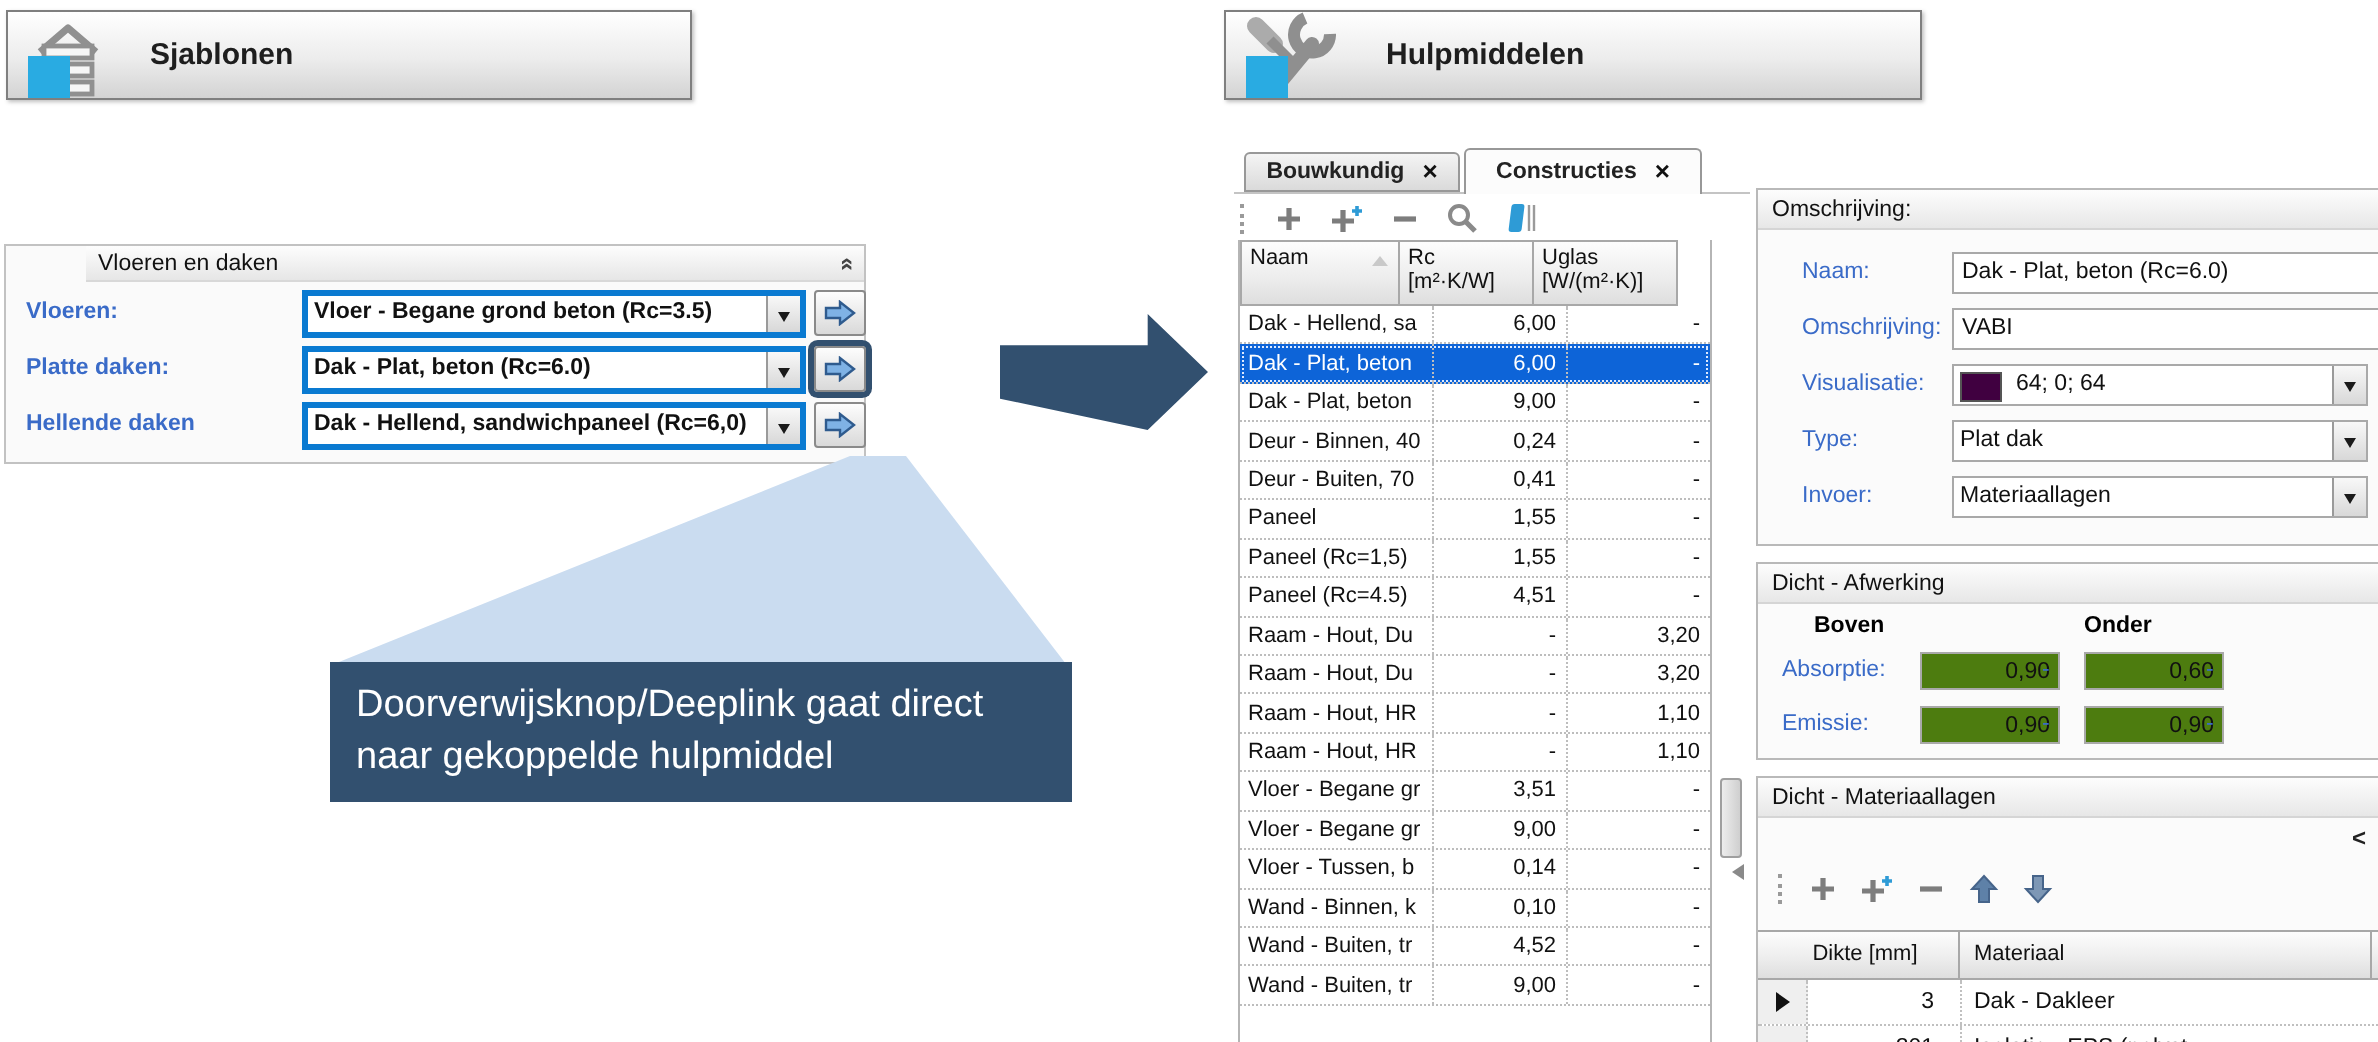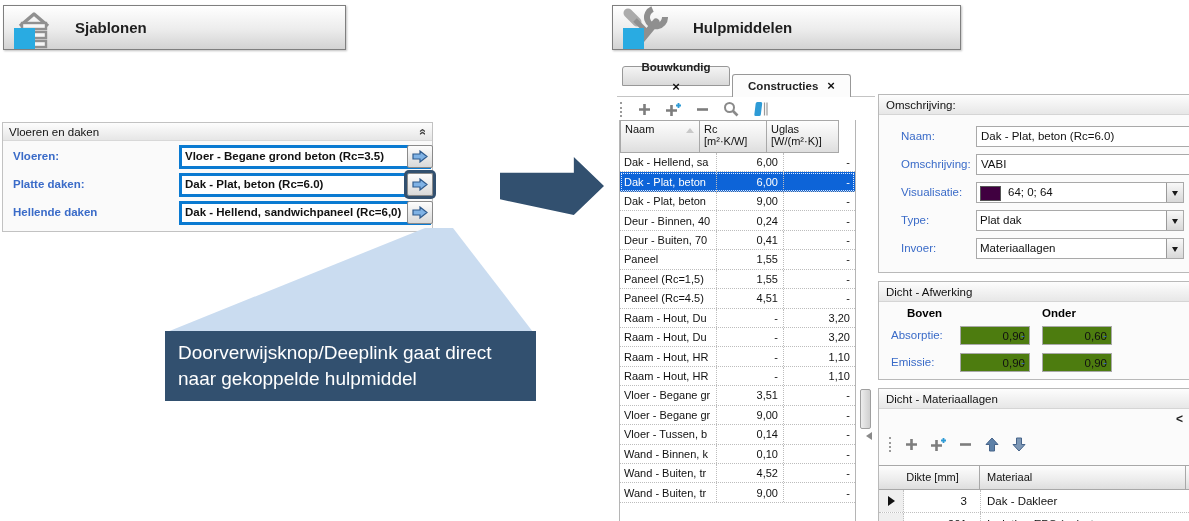--- a/index.html
+++ b/index.html
@@ -13,50 +13,50 @@
   #btn-sjablonen{left:3px;top:5px;width:343px;height:45px;}
   #btn-hulpmiddelen{left:612px;top:5px;width:349px;height:45px;gap:23px;}
   .hdr-title{font-size:15px;font-weight:bold;color:#1e1e1e;}
   .icon-wrap{position:relative;width:50px;height:43px;}
   .cyan-sq{position:absolute;left:3px;bottom:0;width:21px;height:21px;background:var(--accent-cyan);}
 
   
   #vloeren-panel{position:absolute;left:2px;top:122px;width:431px;height:110px;background:#FAFAFA;
                  border:1px solid #c2c2c2;box-sizing:border-box;}
   .panel-hdr{height:17px;display:flex;align-items:center;justify-content:space-between;padding:0 6px;
-             background:linear-gradient(#fdfdfd,#e6e6e6);border-bottom:1px solid #d8d8d8;font-size:11.5px;}
+             background:linear-gradient(#fdfdfd,#e6e6e6);border-bottom:1px solid #d8d8d8;font-size:11.5px;margin-left:40px;}
   .chev{display:inline-block;transform:rotate(-90deg);color:#444;font-size:12px;font-weight:bold;line-height:10px;cursor:pointer;}
   .chev::before{content:"»";}
   .frow{position:absolute;left:0;width:100%;height:24px;font-weight:bold;}
   .frow1{top:22px}.frow2{top:50px}.frow3{top:78px}
   .flabel{position:absolute;left:10px;top:5px;font-size:11.5px;color:var(--label-blue);}
   .combo-anno{position:absolute;left:148px;top:0;width:252px;height:24px;box-sizing:border-box;
-              border:3px solid var(--annotation-blue);background:#fff;display:flex;cursor:pointer;margin-left:28px;}
+              border:3px solid var(--annotation-blue);background:#fff;display:flex;cursor:pointer;}
   .combo-text{flex:1;font-size:11.5px;padding:2px 0 0 3px;white-space:nowrap;overflow:hidden;}
   .ddbtn{width:16px;border-left:1px solid #9a9a9a;background:linear-gradient(#f8f8f8,#d8d8d8);
          display:flex;align-items:center;justify-content:center;cursor:pointer;}
   .ddbtn::after{content:"";border:3.5px solid transparent;border-top:5px solid #1a1a1a;margin-top:5px;}
   .golink{position:absolute;left:404px;top:0;width:26px;height:23px;box-sizing:border-box;
           background:linear-gradient(#fdfdfd,#d9d9d9);border:1px solid #8a8a8a;border-radius:2px;
           display:flex;align-items:center;justify-content:center;cursor:pointer;}
   .golink.hl{box-shadow:0 0 0 3px var(--navy);}
 
   
   #funnel{position:absolute;left:165px;top:226px;width:370px;height:106px;background:var(--funnel-blue);
           clip-path:polygon(260px 2px,288px 2px,368px 106px,2px 106px);}
   #callout{position:absolute;left:165px;top:331px;width:371px;height:70px;background:var(--navy);
            color:#fff;font-size:19px;line-height:26px;padding:9px 6px 0 13px;box-sizing:border-box;}
   #bigarrow{position:absolute;left:500px;top:157px;width:104px;height:58px;background:var(--navy);
             clip-path:polygon(0 27%,71% 27%,71% 0,100% 50%,71% 100%,0 73%);}
 
   
   .tab{position:absolute;display:flex;align-items:center;justify-content:center;gap:9px;
        font-size:11.5px;font-weight:bold;color:#222;border-radius:3px 3px 0 0;cursor:pointer;box-sizing:border-box;}
-  #tab-bouwkundig{left:622px;top:66px;width:108px;height:20px;
-       background:linear-gradient(#f4f4f4,#dadada);border:1px solid #989898;flex-direction:column;}
+  #tab-bouwkundig{left:622px;top:76px;width:108px;height:20px;
+       background:linear-gradient(#f4f4f4,#dadada);border:1px solid #989898;}
   #tab-constructies{left:732px;top:74px;width:119px;height:23px;background:#fcfcfc;
        border:1px solid #989898;border-bottom:none;z-index:2;}
   .close-x{font-weight:bold;font-size:13px;color:#111;cursor:pointer;line-height:10px;}
   .close-x::before{content:"×";}
   .tabline{position:absolute;left:617px;top:96px;width:258px;height:1px;background:#c4c4c4;}
   .tbar{position:absolute;display:flex;align-items:center;}
   #ctb{left:618px;top:99px;width:250px;height:20px;gap:13px;}
   .grip{width:0;height:15px;border-left:2px dotted #9a9a9a;margin:0 2px 0 2px;cursor:grab;}
   .tico{display:flex;align-items:center;cursor:pointer;}
 

